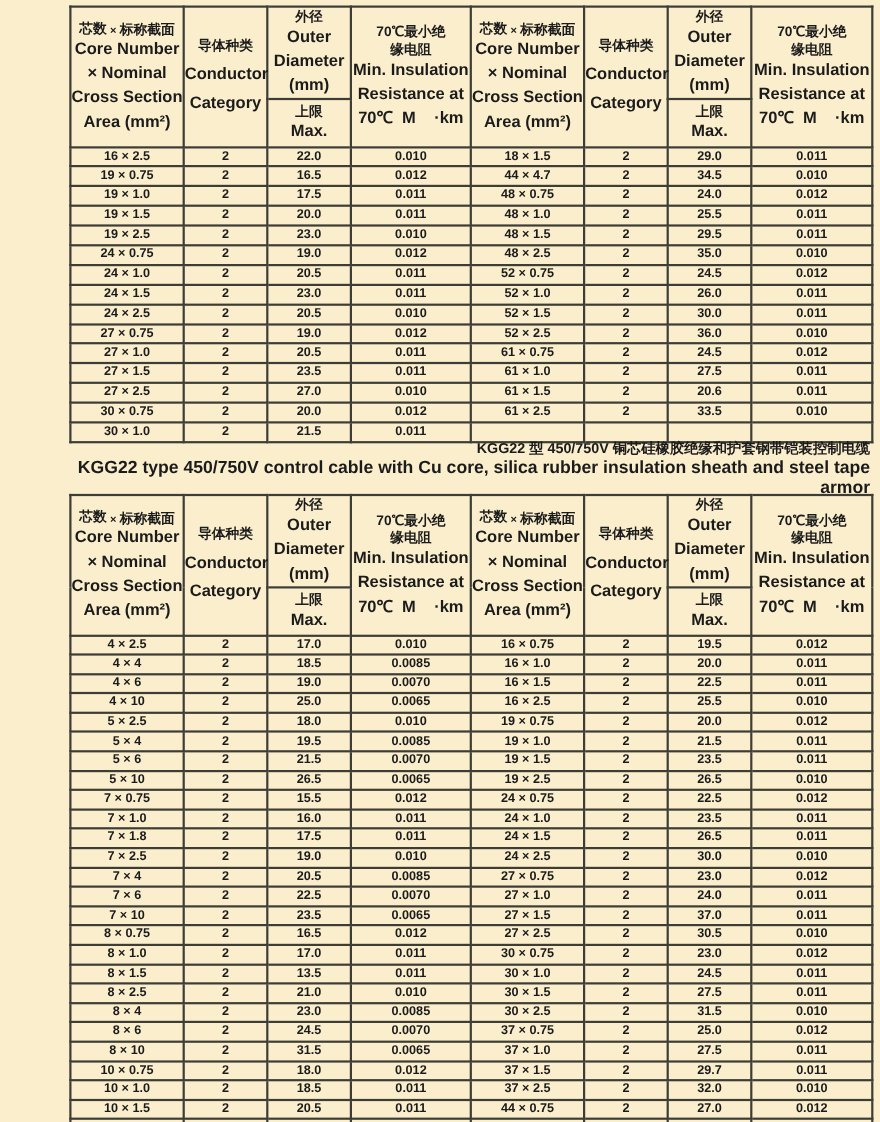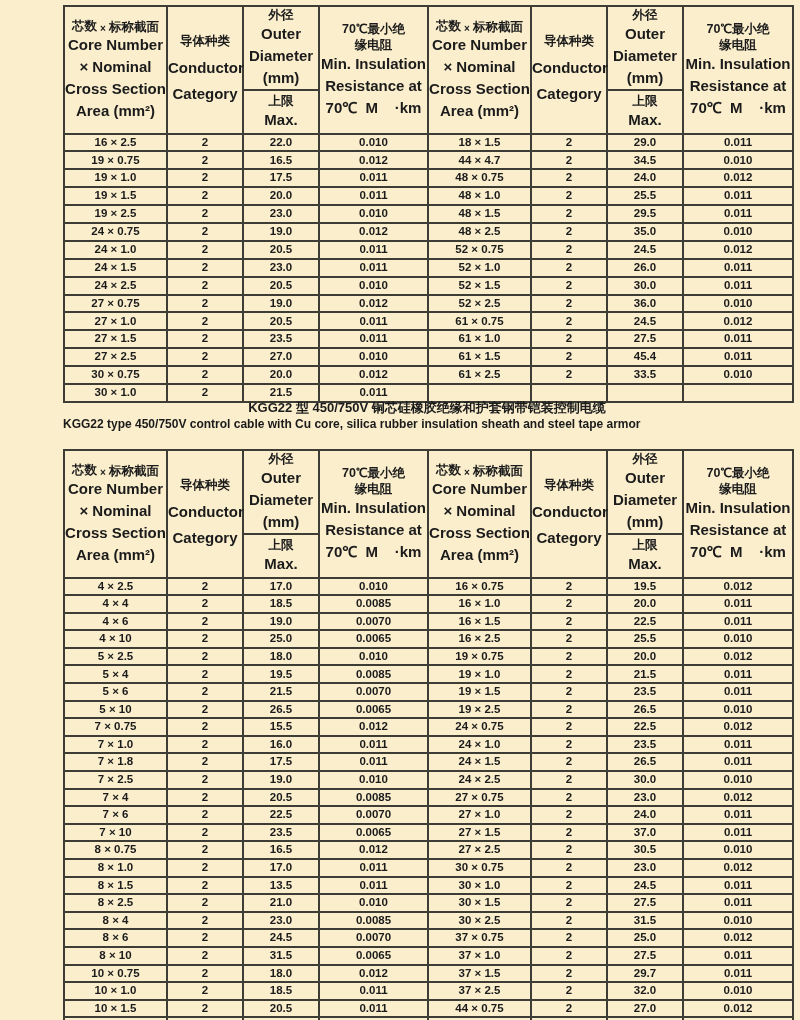--- a/index.html
+++ b/index.html
@@ -45,22 +45,22 @@
   th .ws{white-space:pre;}
   .zh-c1{display:flex;align-items:flex-end;justify-content:center;gap:3px;line-height:1.05;}
   .zh-c1 .x{font-size:10px;position:relative;top:1px;}
   .zh-c1 .stack{display:inline-flex;flex-direction:row;line-height:1.05;font-style:normal;}
   .zh-c1 .stack i{font-style:normal;}
 
   .title-zh,.title-en{
     position:absolute;left:63px;width:728px;
     font-weight:bold;
   }
-  .title-zh{top:399px;text-align:center;font-size:13px;}
-  .title-en{top:417px;text-align:left;font-size:12px;}
+  .title-zh{top:399px;text-align:right;font-size:13px;}
+  .title-en{top:417px;text-align:right;font-size:16px;}
 </style>
 </head>
 <body>
 
 <div class="page">
 
   <table class="spec" id="table1">
     <colgroup>
       <col style="width:103px">
         <col style="width:76px">
@@ -272,21 +272,21 @@
           <td>27.5</td>
           <td>0.011</td>
         </tr>
         <tr>
           <td>27 × 2.5</td>
           <td>2</td>
           <td>27.0</td>
           <td>0.010</td>
           <td>61 × 1.5</td>
           <td>2</td>
-          <td>45.4</td>
+          <td>20.6</td>
           <td>0.011</td>
         </tr>
         <tr>
           <td>30 × 0.75</td>
           <td>2</td>
           <td>20.0</td>
           <td>0.012</td>
           <td>61 × 2.5</td>
           <td>2</td>
           <td>33.5</td>

